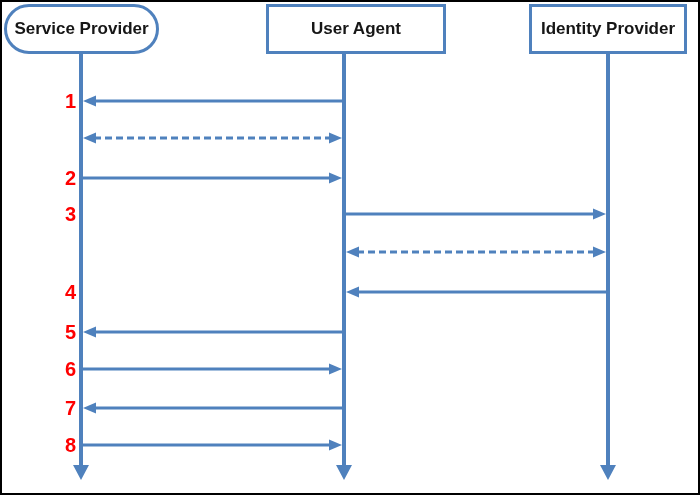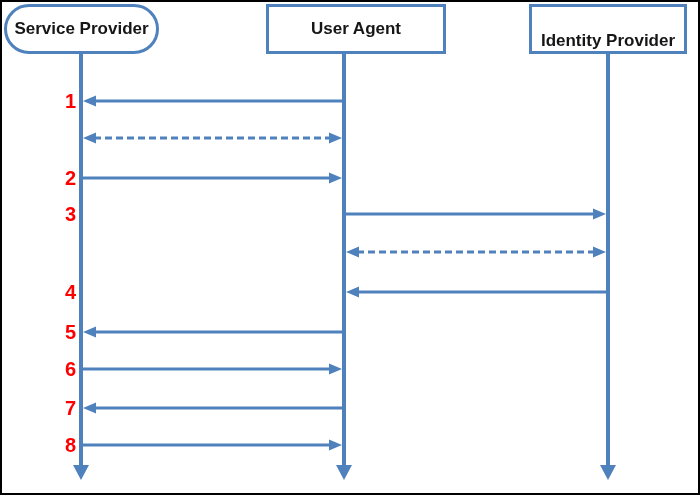--- a/index.html
+++ b/index.html
@@ -88,21 +88,21 @@
     </svg>
 
   <div class="actor-box" id="actor-0" style="left: 2px; top: 2px; width: 155px; height: 50px; border-radius: 25px;">
     <span class="actor-label">Service Provider</span>
   </div>
 
   <div class="actor-box" id="actor-1" style="left: 264px; top: 2px; width: 180px; height: 50px;">
     <span class="actor-label">User Agent</span>
   </div>
 
-  <div class="actor-box" id="actor-2" style="left: 527px; top: 2px; width: 158px; height: 50px; align-items: flex-end;">
+  <div class="actor-box" id="actor-2" style="left: 527px; top: 2px; width: 158px; height: 50px;">
     <span class="actor-label">Identity Provider</span>
   </div>
 
   <div id="numbers">
       <span class="step-number" style="left: 38px; top: 89px; color: rgb(255, 0, 0);">1</span>
       <span class="step-number" style="left: 38px; top: 166px; color: rgb(255, 0, 0);">2</span>
       <span class="step-number" style="left: 38px; top: 202px; color: rgb(255, 0, 0);">3</span>
       <span class="step-number" style="left: 38px; top: 280px; color: rgb(255, 0, 0);">4</span>
       <span class="step-number" style="left: 38px; top: 320px; color: rgb(255, 0, 0);">5</span>
       <span class="step-number" style="left: 38px; top: 357px; color: rgb(255, 0, 0);">6</span>

